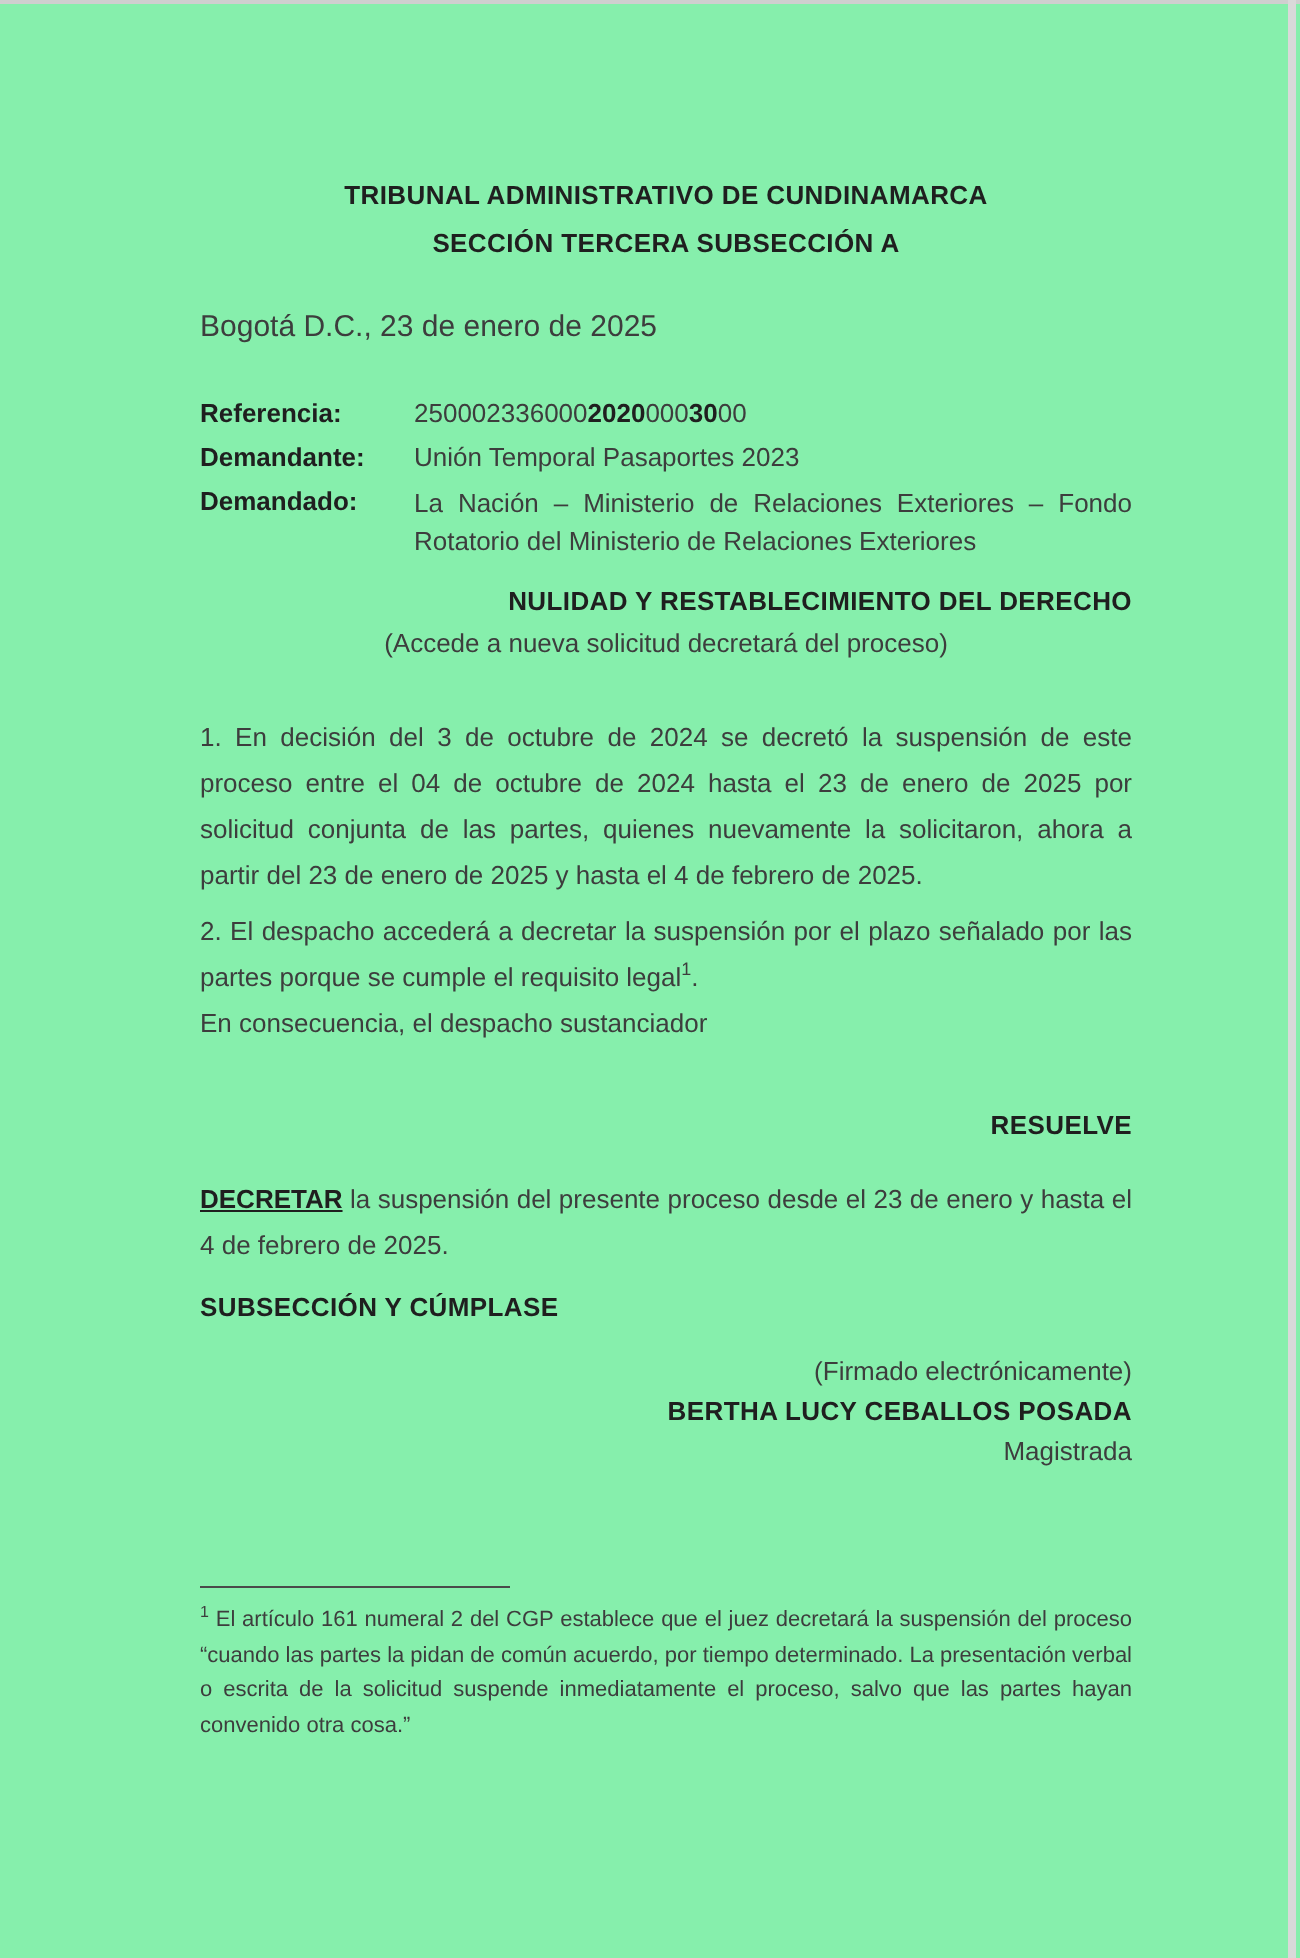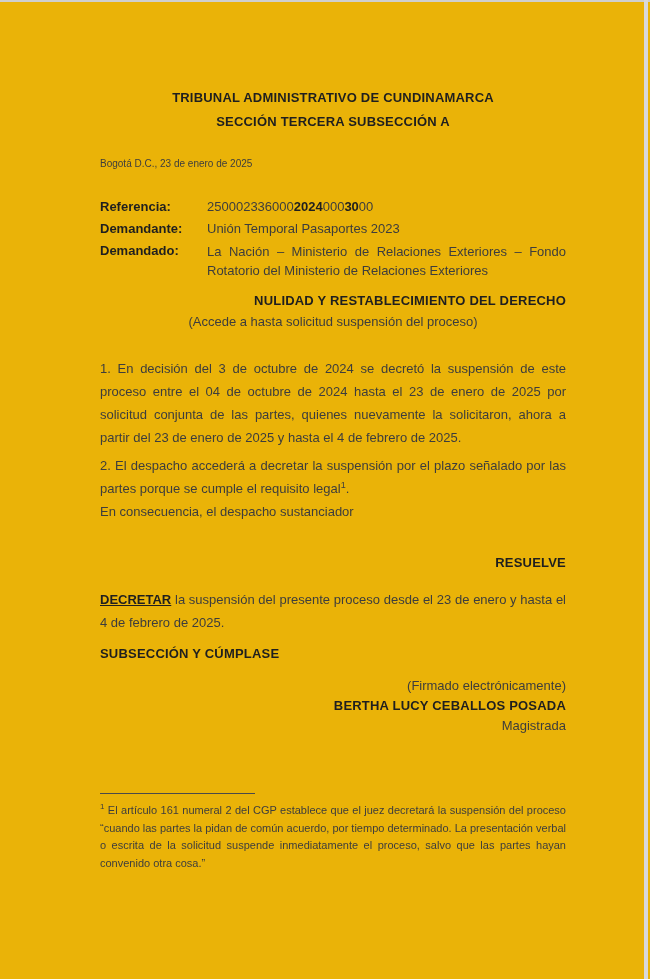--- a/index.html
+++ b/index.html
@@ -1,20 +1,20 @@
 <!DOCTYPE html>
 <html><head>
 <meta charset="utf-8">
 <style>
   html, body { margin: 0; padding: 0; background: #ffffff; }
   .page {
     position: relative;
     width: 650px;
     height: 979px;
-    background: #eab308;
+    background: #86efac;
     overflow: hidden;
     font-family: "Liberation Sans", sans-serif;
     color: #3d3d3d;
   }
   .edge-top {
     position: absolute; top: 0; left: 0; width: 650px; height: 2px;
     background: #cfcfcf;
   }
   .edge-right {
     position: absolute; top: 0; right: 2px; width: 4px; height: 979px;
@@ -30,21 +30,21 @@
     margin-top: 86px;
     text-align: center;
     font-weight: bold;
     font-size: 13px;
     line-height: 24px;
     letter-spacing: 0.2px;
     color: #1f1f1f;
   }
   .date-line {
     margin-top: 18px;
-    font-size: 10px;
+    font-size: 15px;
     line-height: 23px;
   }
   .ref-table { margin-top: 21px; font-size: 13px; }
   .ref-row { display: flex; align-items: flex-start; }
   .ref-label {
     flex: 0 0 107px;
     font-weight: bold;
     color: #1f1f1f;
     line-height: 22px;
   }
@@ -129,34 +129,34 @@
     <div class="court-header">
       <div>TRIBUNAL ADMINISTRATIVO DE CUNDINAMARCA</div>
       <div>SECCIÓN TERCERA SUBSECCIÓN A</div>
     </div>
 
     <div class="date-line">Bogotá D.C., 23 de enero de 2025</div>
 
     <div class="ref-table">
       <div class="ref-row">
         <div class="ref-label">Referencia:</div>
-        <div class="ref-value"><span>250002336000</span><span class="bold-digits">2024</span><span>000</span><span class="bold-digits">30</span><span>00</span></div>
+        <div class="ref-value"><span>250002336000</span><span class="bold-digits">2020</span><span>000</span><span class="bold-digits">30</span><span>00</span></div>
       </div>
       <div class="ref-row">
         <div class="ref-label">Demandante:</div>
         <div class="ref-value">Unión Temporal Pasaportes 2023</div>
       </div>
       <div class="ref-row">
         <div class="ref-label">Demandado:</div>
         <div class="ref-value justified">La Nación – Ministerio de Relaciones Exteriores – Fondo Rotatorio del Ministerio de Relaciones Exteriores</div>
       </div>
     </div>
 
     <div class="case-heading">NULIDAD Y RESTABLECIMIENTO DEL DERECHO</div>
-    <div class="case-subtitle">(Accede a hasta solicitud suspensión del proceso)</div>
+    <div class="case-subtitle">(Accede a nueva solicitud decretará del proceso)</div>
 
     <div class="body-par p1">1. En decisión del 3 de octubre de 2024 se decretó la suspensión de este proceso entre el 04 de octubre de 2024 hasta el 23 de enero de 2025 por solicitud conjunta de las partes, quienes nuevamente la solicitaron, ahora a partir del 23 de enero de 2025 y hasta el 4 de febrero de 2025.</div>
 
     <div class="body-par p2"><span>2. El despacho accederá a decretar la suspensión por el plazo señalado por las partes porque se cumple el requisito legal</span><sup>1</sup><span>.</span></div>
 
     <div class="body-par p3">En consecuencia, el despacho sustanciador</div>
 
     <div class="resuelve">RESUELVE</div>
 
     <div class="body-par decree"><span class="bold-lead">DECRETAR</span><span> la suspensión del presente proceso desde el 23 de enero y hasta el 4 de febrero de 2025.</span></div>

